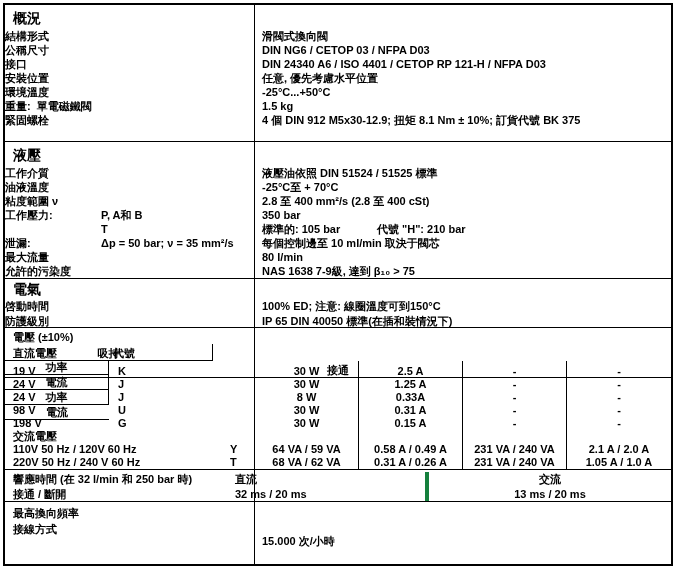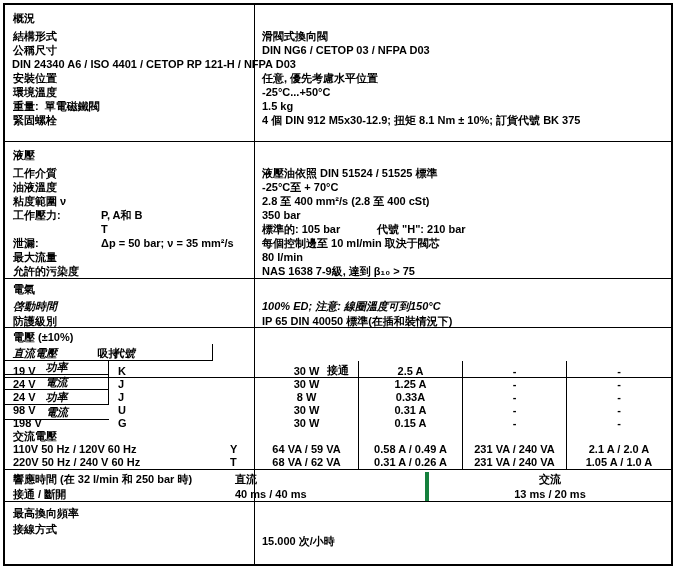--- a/index.html
+++ b/index.html
@@ -8,27 +8,27 @@
     width:677px; height:571px; position:relative;
     font-family:"Liberation Sans","DejaVu Sans",sans-serif;
     font-weight:700; font-size:11px; line-height:14px; color:#000;
   }
   .sheet {
     position:absolute; left:3px; top:3px; width:670px; height:563px;
     border:2px solid #000; display:flex; flex-direction:column; background:#fff;
   }
   .mdiv { position:absolute; left:249px; top:0; bottom:0; width:1px; background:#000; z-index:5; }
   .sec { border-bottom:1px solid #000; flex:none; }
-  .sec-h { height:24px; padding:6px 0 0 8px; font-size:11px; line-height:14px; }
+  .sec-h { height:24px; padding:6px 0 0 8px; font-size:14px; line-height:14px; }
   .sec-h.sm { height:20px; padding-top:3px; }
   .row { display:flex; height:14px; }
-  .lbl { flex:none; width:250px; padding-left:8px; position:relative; white-space:pre; }
+  .lbl { flex:none; width:250px; position:relative; white-space:pre; }
   .lbl.indent { padding-left:31px; }
   .sub { position:absolute; left:96px; top:0; white-space:pre; }
-  .val { flex:1; padding-left:7px; white-space:pre; } .h18{height:18px;} .h15{height:15px;font-style:italic;} .h13{height:13px;} .h4{height:4px;}
+  .val { flex:1; padding-left:7px; white-space:pre; } .h18{height:18px;} .h15{height:15px;} .h13{height:13px;} .h4{height:4px;}
   .pt2{padding-top:2px;}
   
   .vt { flex:none; border-bottom:1px solid #000; }
   .vt-row { display:flex; line-height:13px; }
   .vt-row.hdr { line-height:14px;flex-direction:column; }
   .vt-lbl { flex:none; width:250px; padding-left:8px; position:relative; white-space:pre; }
   .code { position:absolute; top:0; left:113px; }
   .code.hdrpos { left:108px; }
   .code.ac { left:225px; }
   .c { flex:none; width:104px; border-right:1px solid #000; text-align:center; }
@@ -59,20 +59,21 @@
     <div class="sec-h">概況</div>
     <div class="row">
         <div class="lbl">結構形式</div>
         <div class="val">滑閥式換向閥</div>
       </div>
     <div class="row">
         <div class="lbl">公稱尺寸</div>
         <div class="val">DIN NG6 / CETOP 03 / NFPA D03</div>
       </div>
     <div class="row">
+        <div class="lbl">接口</div>
         <div class="val">DIN 24340 A6 / ISO 4401 / CETOP RP 121-H / NFPA D03</div>
       </div>
     <div class="row">
         <div class="lbl">安裝位置</div>
         <div class="val">任意, 優先考慮水平位置</div>
       </div>
     <div class="row">
         <div class="lbl">環境溫度</div>
         <div class="val">-25°C...+50°C</div>
       </div>
@@ -212,21 +213,21 @@
       </div>
   </div>
 
   <div class="resp">
     <div class="resp-l">
       <div>響應時間 (在 32 l/min 和 250 bar 時)</div>
       <div>接通 / 斷開</div>
     </div>
     <div class="resp-dc">
       <div>直流</div>
-      <div>40 ms / 40 ms</div>
+      <div>32 ms / 20 ms</div>
     </div>
     <div class="resp-ac">
       <div>交流</div>
       <div>13 ms / 20 ms</div>
     </div>
   </div>
 
   <div class="bot">
     <div class="bot-l">
       <div class="ln1">最高換向頻率</div>

